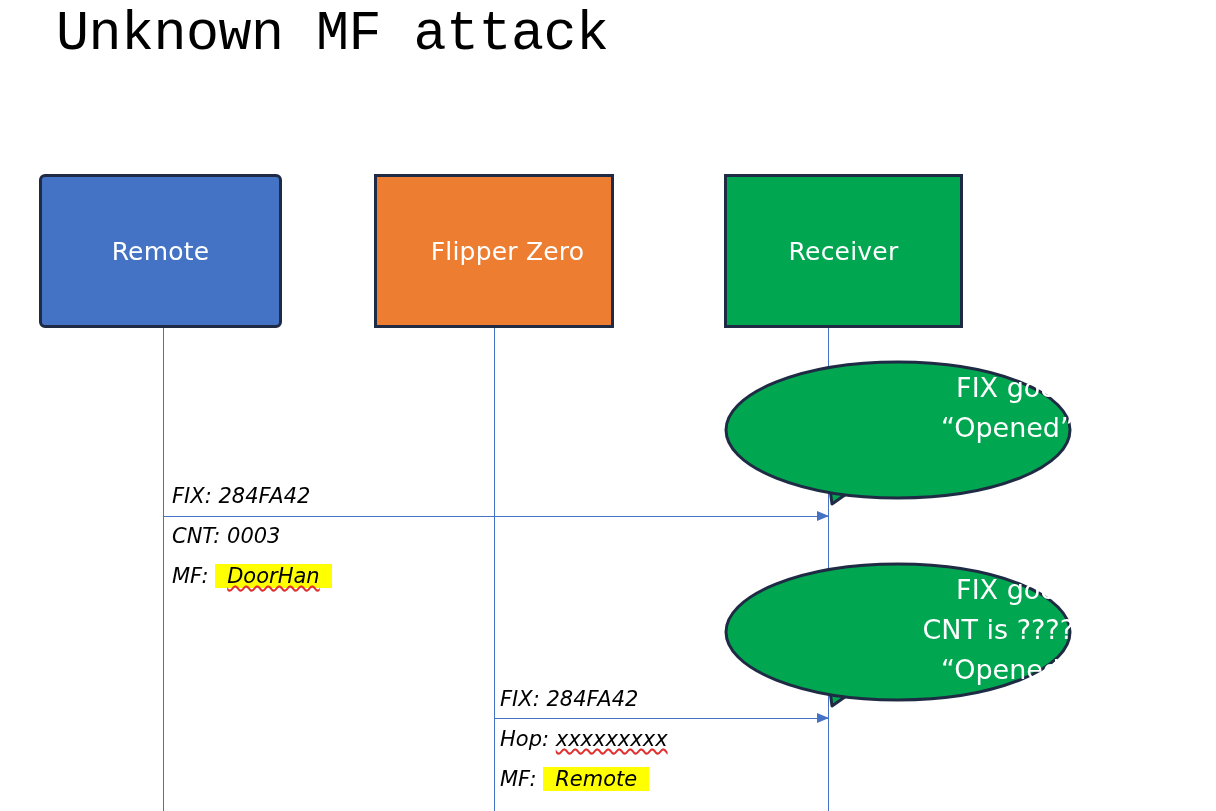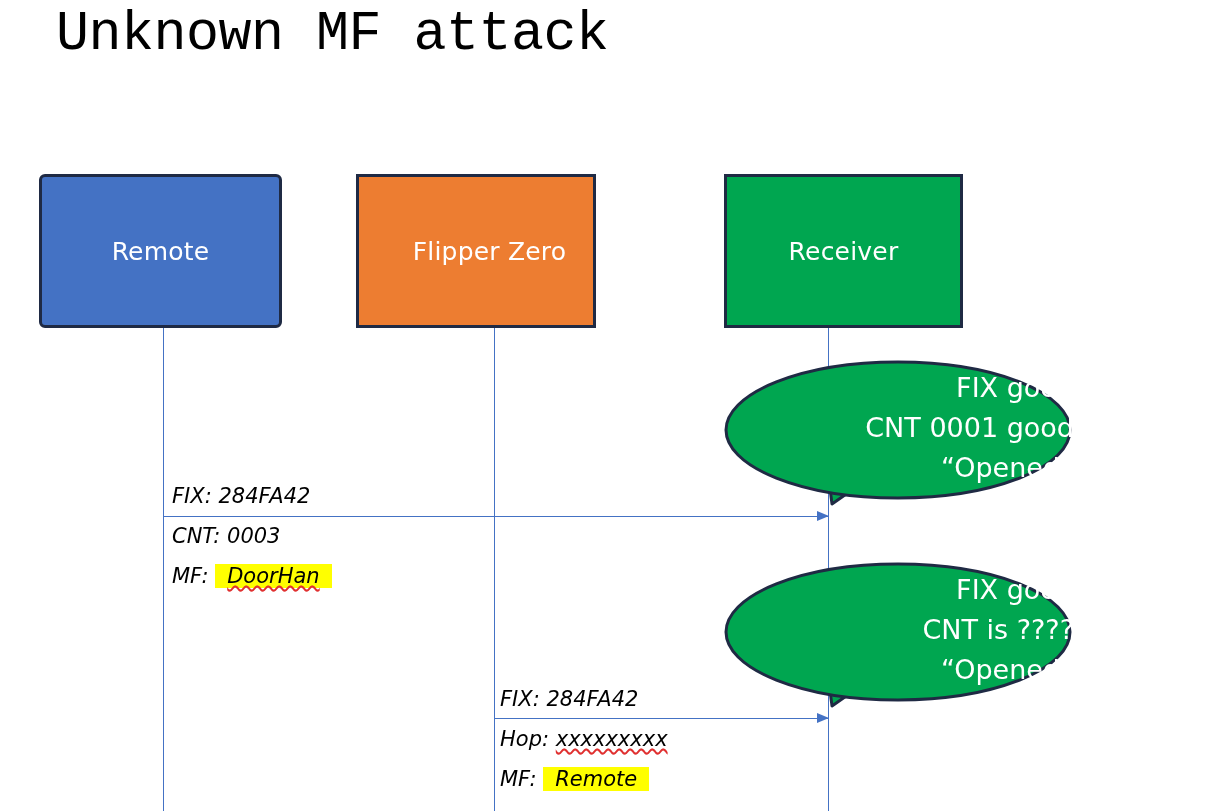--- a/index.html
+++ b/index.html
@@ -50,21 +50,21 @@
     justify-content: center;
   }
   .actor-label {
     color: #ffffff;
     font-size: 25px;
     font-weight: 400;
     font-family: "DejaVu Sans", sans-serif;
     letter-spacing: 0.2px;
   }
   #actor-remote   { left: 39px;  top: 174px; width: 243px; height: 154px; background: #4472C4; border-radius: 6px; }
-  #actor-flipper  { left: 356px; top: 174px; width: 240px; height: 154px; background: #ED7D31; padding-left: 27px; }
+  #actor-flipper  { left: 374px; top: 174px; width: 240px; height: 154px; background: #ED7D31; padding-left: 27px; }
   #actor-receiver { left: 724px; top: 174px; width: 239px; height: 154px; background: #00A650; }
 
   
   .msg-arrow {
     position: absolute;
     height: 1px;
     background: #4472C4;
   }
   .msg-arrow::after {
     content: "";
@@ -157,21 +157,20 @@
     <div><span>MF: </span><span class="hl">Remote</span></div>
   </div>
 
   <div class="balloon" style="left:722px; top:358px; width:352px; height:162px;">
     <svg width="352" height="162" viewBox="0 0 352 162">
       <path d="M 110 146 L 106 115 L 150 118 Z" fill="#00A650" stroke="#1F2A44" stroke-width="3" stroke-linejoin="round"></path>
       <ellipse cx="176" cy="72" rx="172" ry="68" fill="#00A650" stroke="#1F2A44" stroke-width="3"></ellipse>
     </svg>
     <div class="balloon-text" style="top:10px;">
       <div>FIX good</div>
-      <div>CNT 0001 good</div>
       <div>“Opened”</div>
     </div>
   </div>
 
   <div class="balloon" style="left:722px; top:560px; width:352px; height:162px;">
     <svg width="352" height="162" viewBox="0 0 352 162">
       <path d="M 110 146 L 106 115 L 150 118 Z" fill="#00A650" stroke="#1F2A44" stroke-width="3" stroke-linejoin="round"></path>
       <ellipse cx="176" cy="72" rx="172" ry="68" fill="#00A650" stroke="#1F2A44" stroke-width="3"></ellipse>
     </svg>
     <div class="balloon-text" style="top:10px;">

